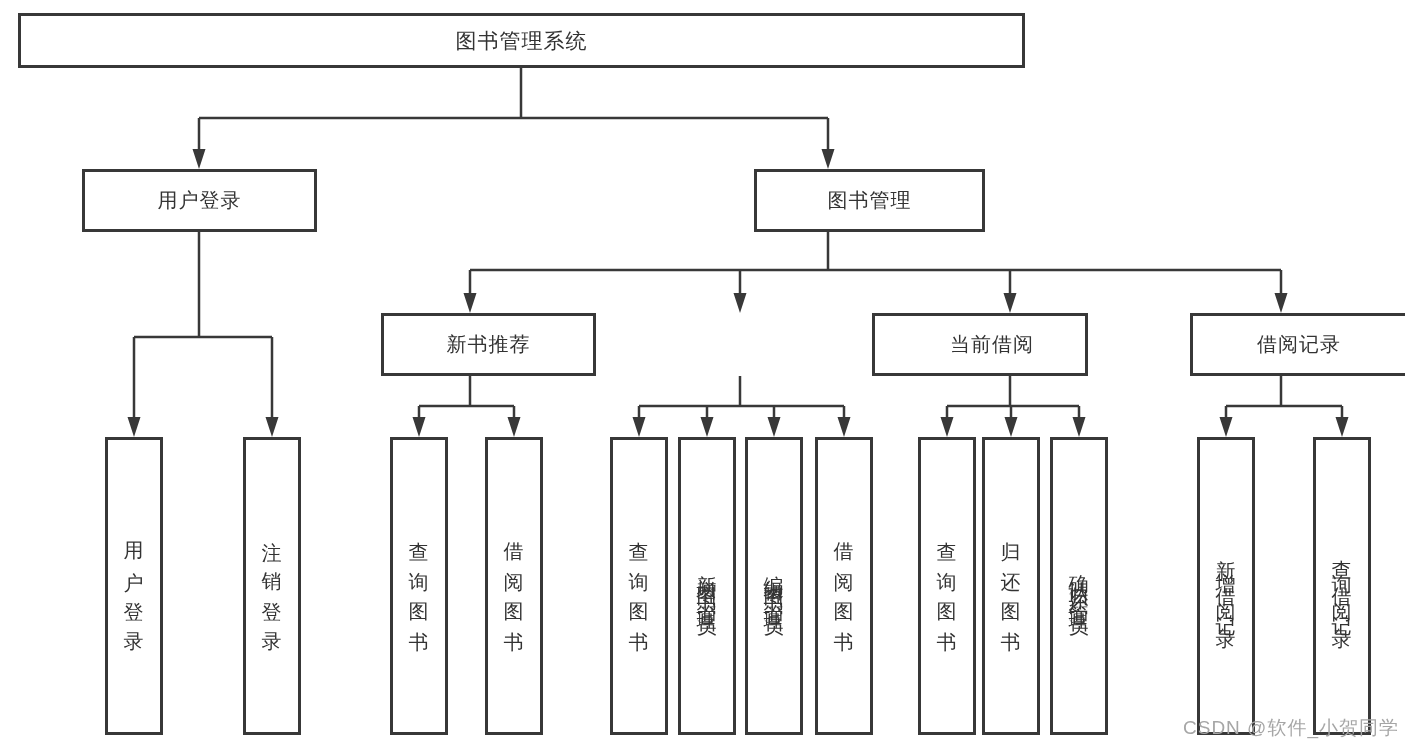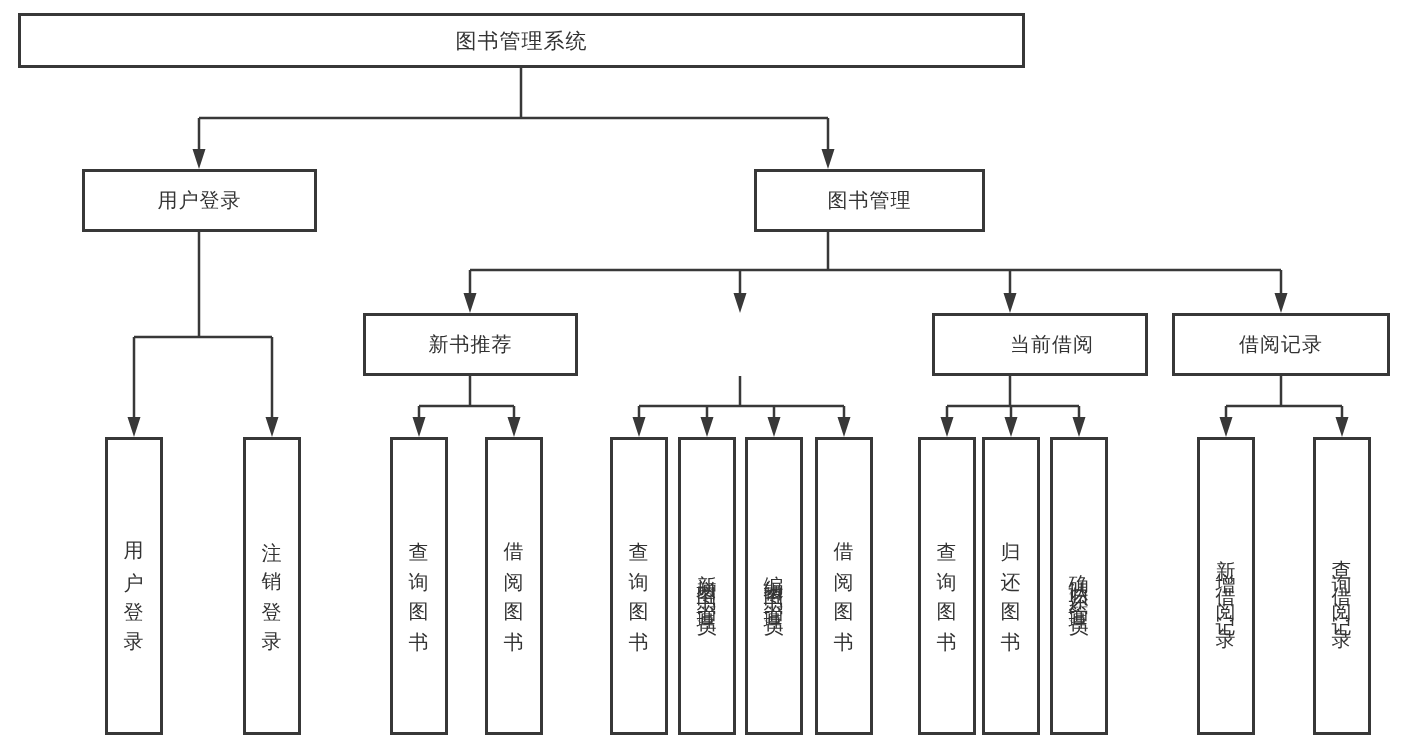--- a/index.html
+++ b/index.html
@@ -12,21 +12,21 @@
   .stage{position:absolute;inset:0;width:1405px;height:709px;}
   svg.lines{position:absolute;left:0;top:0;pointer-events:none;}
   .node{
     position:absolute;box-sizing:border-box;background:#ffffff;
     border:3px solid #383838;
     display:flex;align-items:center;justify-content:center;
     font-size:20px;letter-spacing:1px;white-space:nowrap;
   }
   .root{left:18px;top:13px;width:1007px;height:55px;font-size:21px;}
   .lv2{top:169px;width:235px;height:63px;}
-  .lv3{top:313px;height:63px;}
+  .lv3{top:313px;height:63px;margin-left:18px;}
   .leaf{
     position:absolute;box-sizing:border-box;background:#ffffff;
     border:3px solid #383838;
     top:437px;width:58px;height:298px;
     display:flex;align-items:center;justify-content:center;
     writing-mode:vertical-rl;text-orientation:mixed;
     font-size:20px;line-height:1;padding:6px 0;
   }
   .sp4{letter-spacing:30px;}
   .sp6{letter-spacing:14px;}
@@ -63,30 +63,31 @@
       M1079 437 L1072.5 417 L1085.5 417 Z
       M1226 437 L1219.5 417 L1232.5 417 Z  M1342 437 L1335.5 417 L1348.5 417 Z"></path>
   </svg>
 
   <div class="node root">图书管理系统</div>
 
   <div class="node lv2" style="left:82px;">用户登录</div>
   <div class="node lv2" style="left:712px;width:231px;margin-left:42px;">图书管理</div>
 
   <div class="node lv3" style="left:363px;width:215px;">新书推荐</div>
-  <div class="node lv3" style="left:932px;width:216px;padding-left:24px;">当前借阅</div>
+  <div class="node lv3" style="left:854px;width:216px;padding-left:24px;">当前借阅</div>
   <div class="node lv3" style="left:1172px;width:218px;">借阅记录</div>
 
   <div class="leaf sp4" style="left:105px;">用户登录</div>
   <div class="leaf sp4" style="left:243px;">注销登录</div>
   <div class="leaf sp4" style="left:390px;">查询图书</div>
   <div class="leaf sp4" style="left:485px;">借阅图书</div>
   <div class="leaf sp4" style="left:610px;">查询图书</div>
   <div class="leaf sp9" style="left:678px;">新增图书（管理员）</div>
   <div class="leaf sp9" style="left:745px;">编辑图书（管理员）</div>
   <div class="leaf sp4" style="left:815px;">借阅图书</div>
   <div class="leaf sp4" style="left:918px;">查询图书</div>
   <div class="leaf sp4" style="left:982px;">归还图书</div>
   <div class="leaf sp9" style="left:1050px;">确认归还（管理员）</div>
   <div class="leaf sp6" style="left:1197px;">新增借阅记录</div>
   <div class="leaf sp6" style="left:1313px;">查询借阅记录</div>
 
+  <div class="watermark">CSDN @软件_小贺同学</div>
 </div>
 
 </body></html>

